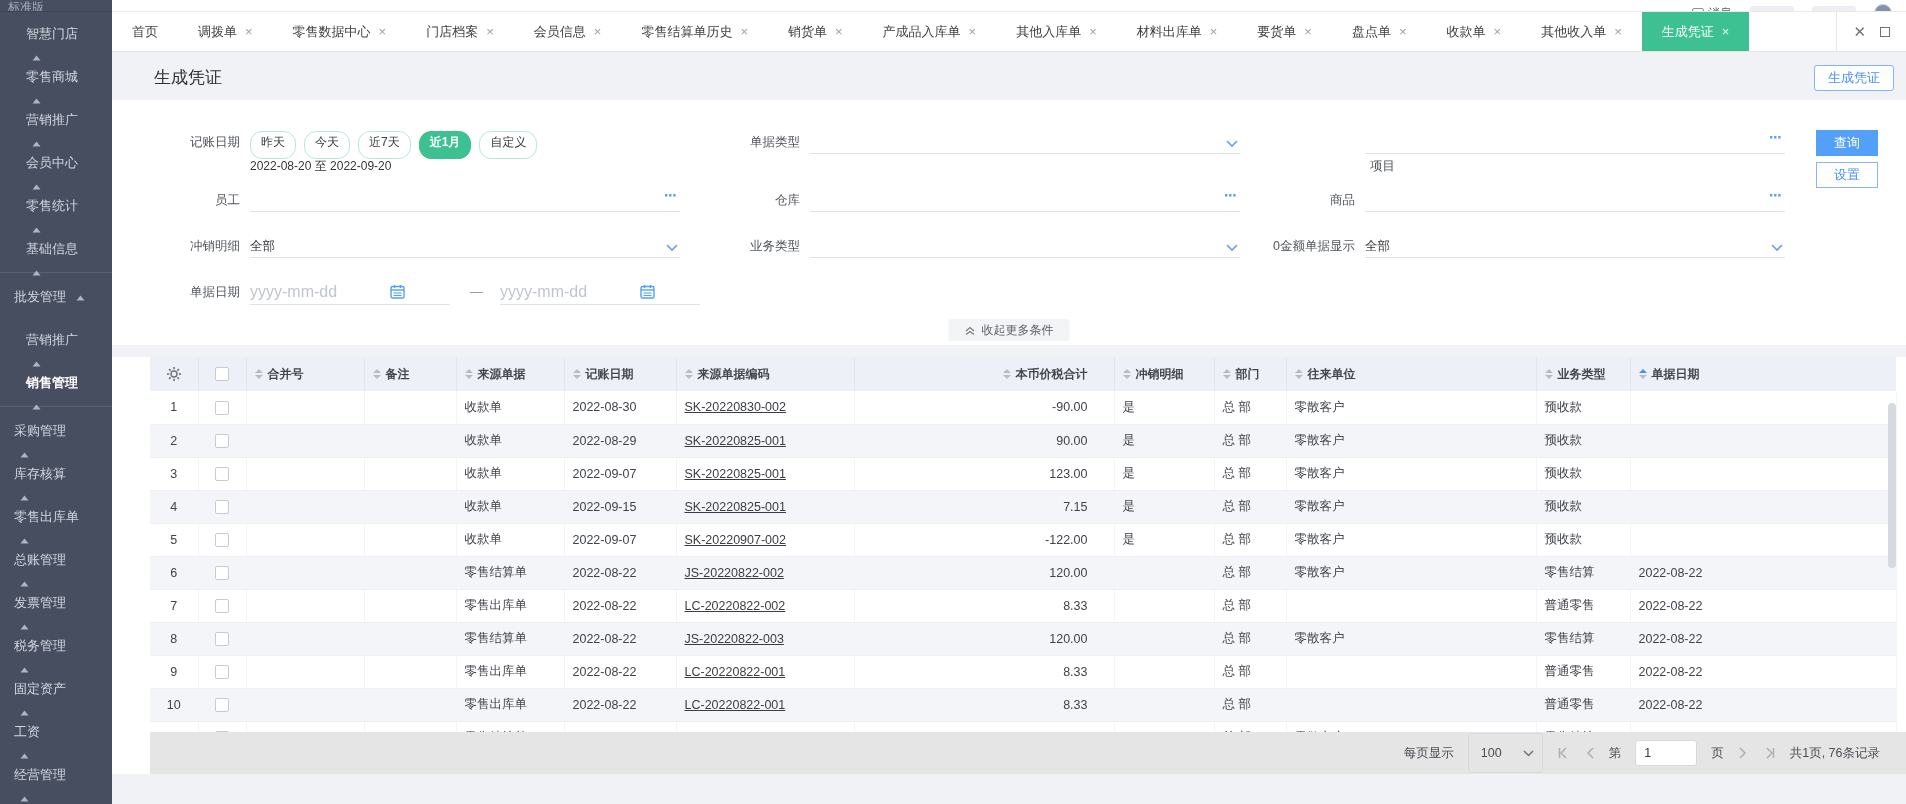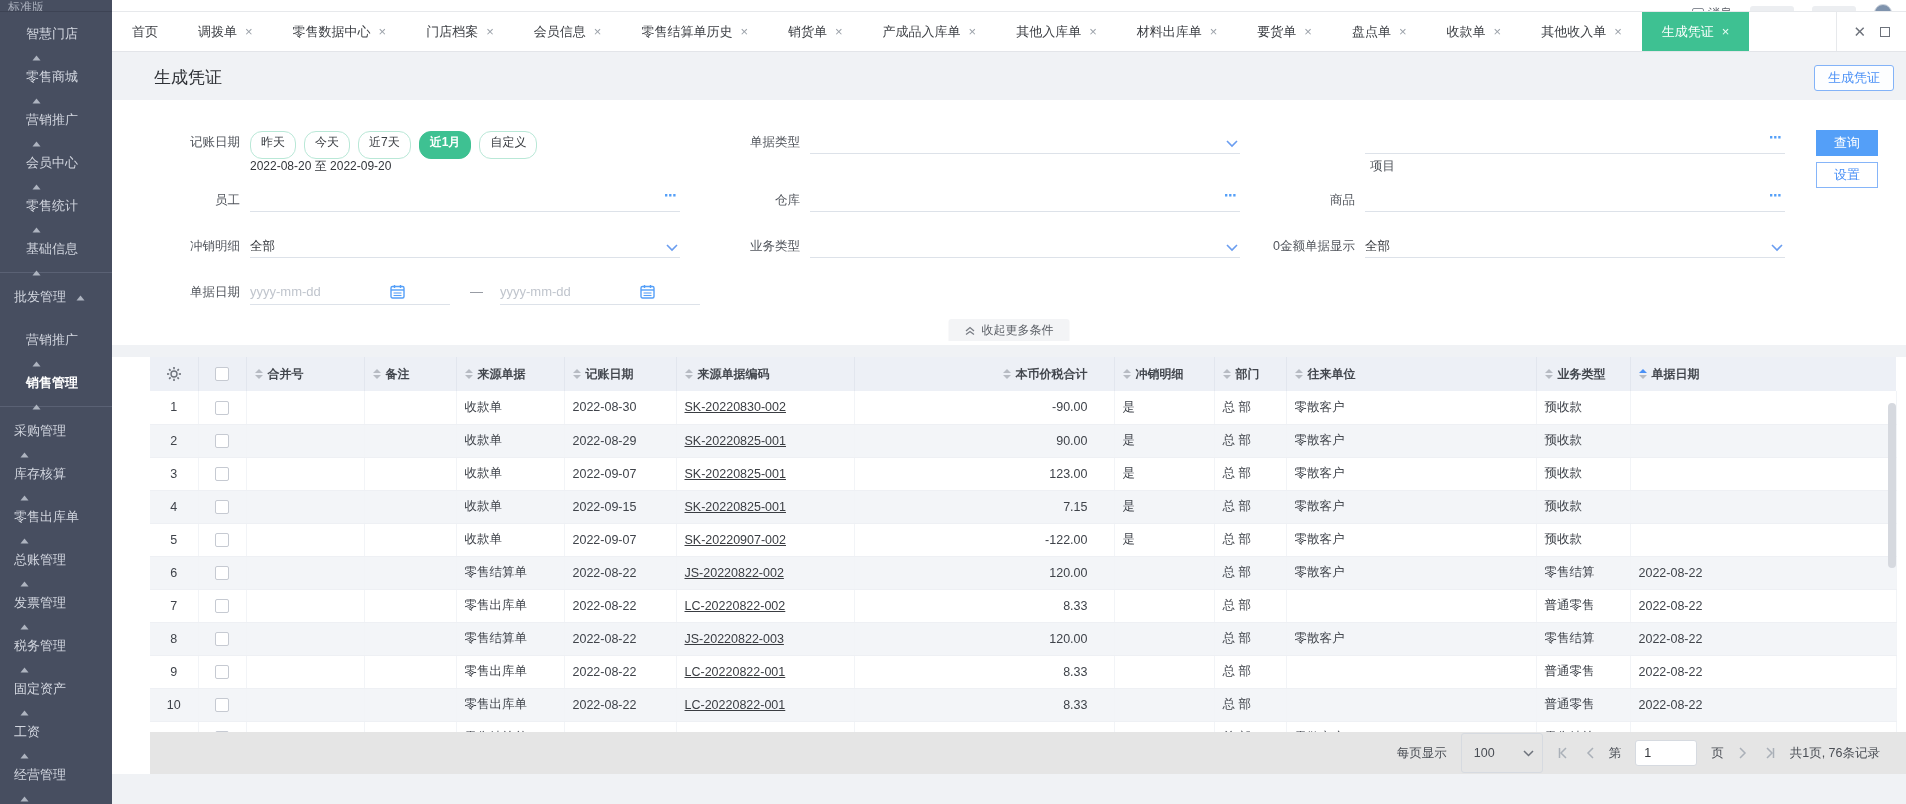--- a/index.html
+++ b/index.html
@@ -49,21 +49,21 @@
   #filtercard { position:relative; height:245px; background:#fff; }
   .f-label { position:absolute; width:110px; text-align:right; color:#51555c; font-size:12.5px; line-height:24px; }
   .f-input { position:absolute; height:24px; border-bottom:1px solid #dde2e9; font-size:12.5px; line-height:24px; color:#33363b; cursor:pointer; }
   .f-chevron { position:absolute; right:2px; bottom:5px; }
   .f-dots { position:absolute; right:2px; bottom:3px; color:#549ff8; font-size:13px; letter-spacing:1px; font-weight:bold; }
   .pillrow { position:absolute; display:flex; gap:8px; }
   .pill { height:28px; line-height:20px; padding:0 10px; border:1px solid #b9e8d7; border-radius:12px; font-size:12px; color:#3a3d42; background:#fff; cursor:pointer; }
   .pill.selected { background:#3ec192; border-color:#3ec192; color:#fff; font-weight:bold; }
   .rangetext { position:absolute; font-size:12px; color:#33363b; }
   .dateinput { position:absolute; height:26px; border-bottom:1px solid #dde2e9; display:flex; align-items:center; }
-  .dateinput input { border:none; outline:none; width:140px; font-size:13px; color:#0369a1; font-family:inherit; }
+  .dateinput input { border:none; outline:none; width:140px; font-size:16px; color:#0369a1; font-family:inherit; }
   .dateinput input::placeholder { color:#c0c5cd; }
   .datedash { position:absolute; color:#8b9099; font-size:13px; }
   .q-btn { position:absolute; width:62px; height:26px; border-radius:0; font-size:13px; cursor:pointer; }
   .q-btn.primary { background:#549ff8; border:1px solid #549ff8; color:#fff; }
   .q-btn.secondary { background:#fff; border:1px solid #86b5f9; color:#4a90f6; }
   .collapsebar { position:absolute; left:50%; transform:translateX(-50%); bottom:4px; height:22px; padding:0 16px; background:#f3f4f6; border-radius:3px 3px 0 0; display:flex; align-items:center; gap:6px; color:#5c6067; font-size:12px; cursor:pointer; }
 
   
   #tablegap { height:12px; }
   #tablecard { background:#fff; padding-left:38px; position:relative; }
@@ -83,21 +83,21 @@
   .sorter { display:inline-flex; flex-direction:column; gap:2px; margin-right:5px; vertical-align:middle; }
   .car { width:0; height:0; border-left:4px solid transparent; border-right:4px solid transparent; }
   .car.up { border-bottom:4px solid #b7bbc3; }
   .car.down { border-top:4px solid #b7bbc3; }
   th.sorted .car.up { border-bottom-color:#4a90f6; }
   #vscroll { position:absolute; right:10px; top:40px; width:8px; height:320px; }
   #vscroll .thumb { width:8px; height:165px; background:#d6d9df; border-radius:4px; margin-top:6px; cursor:pointer; }
 
   
   #pagination { height:42px; display:flex; align-items:center; justify-content:flex-end; gap:14px; padding-right:26px; font-size:12.5px; color:#4a4e55; background:#e5e5e5; }
-  .pp-select { display:flex; align-items:center; gap:28px; border:1px solid #d6dae0; border-radius:3px; height:40px; padding:0 8px 0 12px; cursor:pointer; }
+  .pp-select { display:flex; align-items:center; gap:21px; border:1px solid #d6dae0; border-radius:3px; height:40px; padding:0 8px 0 12px; cursor:pointer; }
   .pg-ico { color:#aab0b8; font-size:13px; cursor:pointer; display:flex; align-items:center; }
   .pg-input { width:62px; height:26px; border:1px solid #d6dae0; border-radius:3px; padding:0 8px; font-size:12.5px; color:#33363b; font-family:inherit; outline:none; }
   svg.ic { display:block; }
 </style>
 </head>
 <body>
 
 <div id="app">
 
   <aside id="sidebar">

